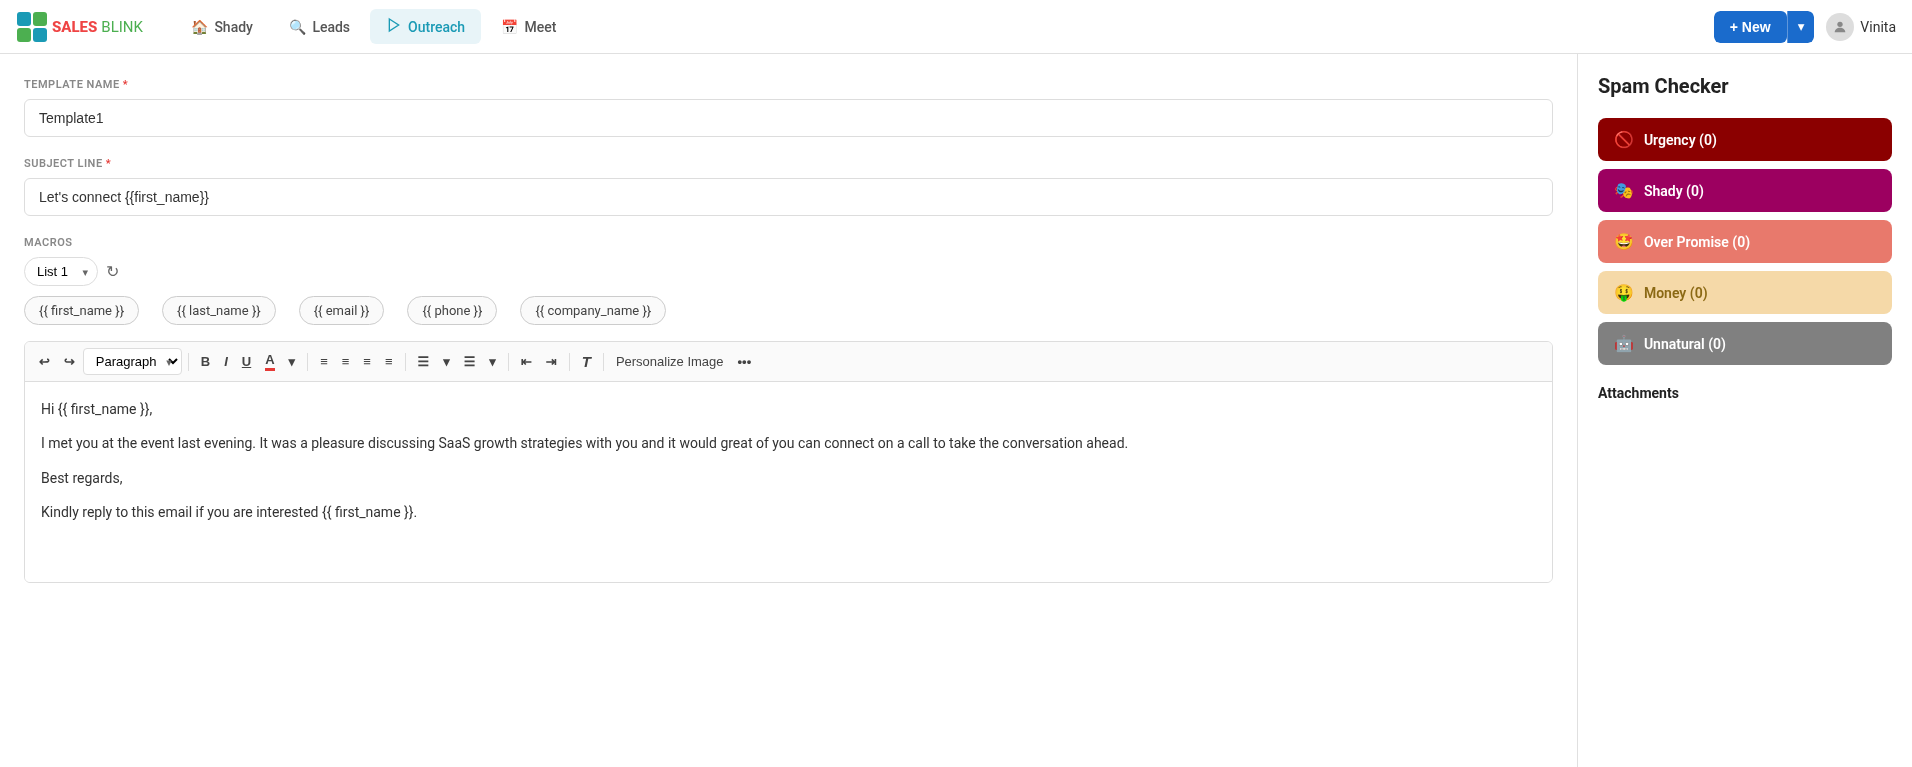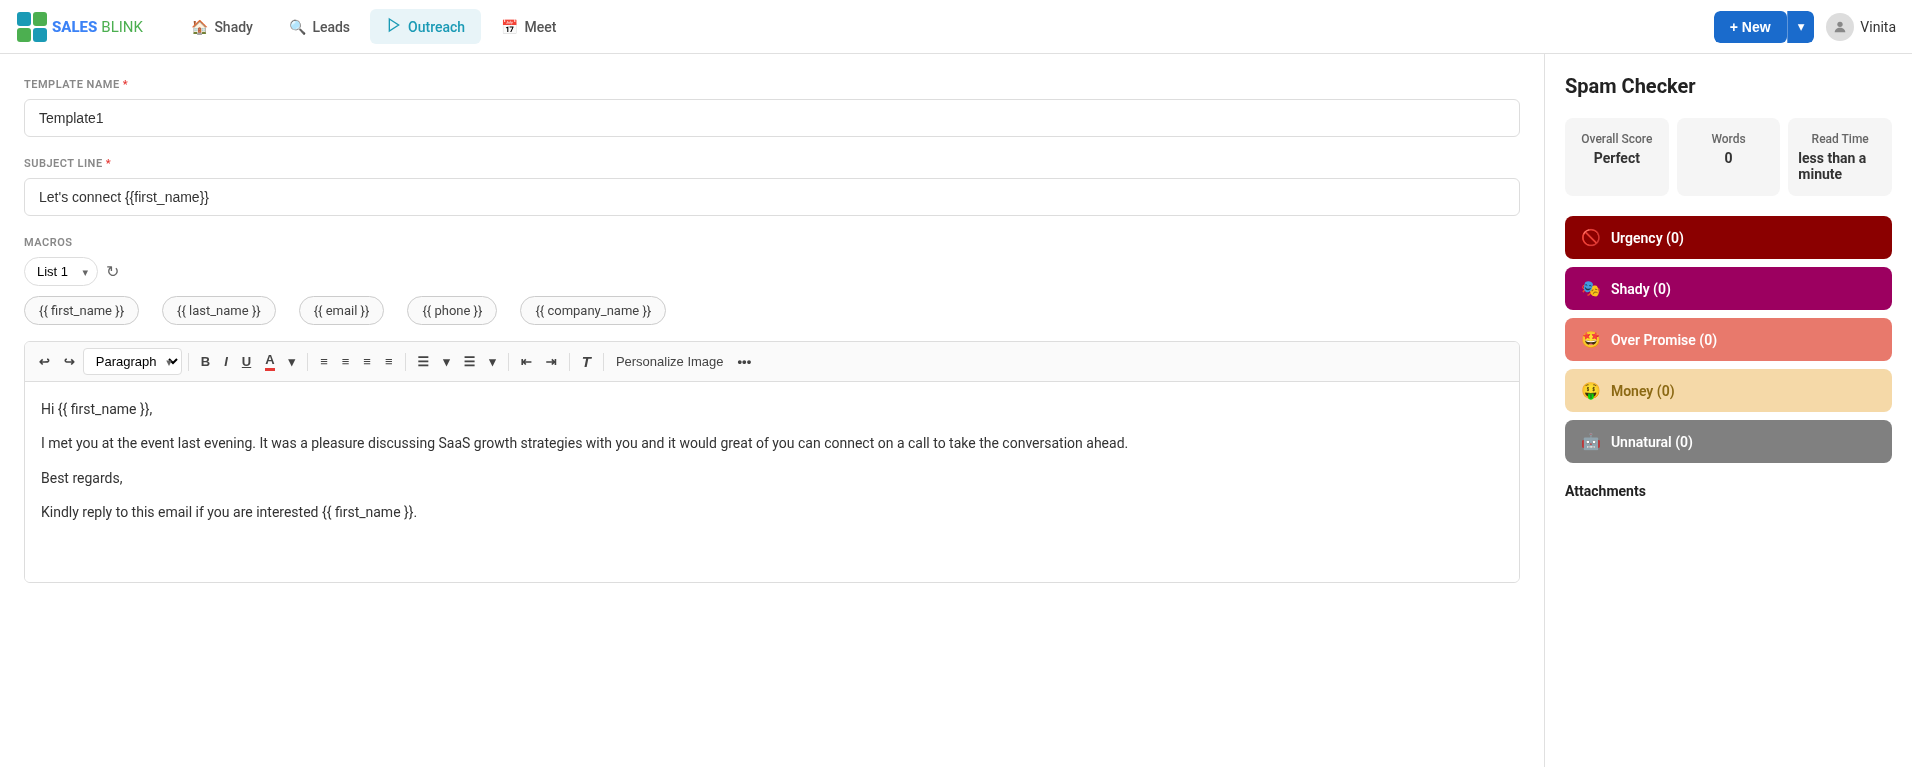--- a/index.html
+++ b/index.html
@@ -81,21 +81,21 @@
     }
     .toolbar-select {
       border: 1px solid #ddd; border-radius: 4px; padding: 4px 8px;
       font-size: 13px; background: #fff; cursor: pointer;
     }
     .toolbar-sep { width: 1px; height: 18px; background: #ddd; margin: 0 4px; }
     .editor-body { padding: 16px; min-height: 200px; font-size: 14px; line-height: 1.6; color: #333; background: #fff; }
     .editor-body p { margin-bottom: 12px; }
 
     
-    .right-panel { width: 368px; border-left: 1px solid #e0e0e0; overflow-y: auto; padding: 20px; background: #fff; }
+    .right-panel { width: 335px; border-left: 1px solid #e0e0e0; overflow-y: auto; padding: 20px; background: #fff; }
     .spam-title { font-size: 20px; font-weight: 700; color: #222; margin-bottom: 20px; }
 
     
     .score-cards { display: flex; gap: 8px; margin-bottom: 20px; }
     .score-card {
       flex: 1; background: #f5f5f5; border-radius: 8px; padding: 14px 10px;
       display: flex; flex-direction: column; align-items: center; gap: 4px;
     }
     .score-card-label { font-size: 12px; color: #666; font-weight: 500; }
     .score-card-value { font-size: 14px; font-weight: 700; color: #333; }
@@ -124,21 +124,21 @@
 <body>
 
 <nav class="navbar">
   <div class="nav-logo">
     <svg class="logo-icon" viewBox="0 0 32 32">
       <rect width="14" height="14" x="1" y="1" rx="3" fill="#1a9ab5"></rect>
       <rect width="14" height="14" x="17" y="1" rx="3" fill="#4caf50"></rect>
       <rect width="14" height="14" x="1" y="17" rx="3" fill="#4caf50"></rect>
       <rect width="14" height="14" x="17" y="17" rx="3" fill="#1a9ab5"></rect>
     </svg>
-    <span style="font-size:15px;font-weight:800;color:#3b82f6;">SALES</span>
+    <span style="font-size:15px;font-weight:800;color:#ef4444;">SALES</span>
       <span style="font-size:15px;font-weight:400;color:#4caf50;">BLINK</span>
   </div>
 
   <div class="nav-items">
     <a class="nav-item">
       <span>🏠</span>
       <span>Shady</span>
     </a>
     <a class="nav-item">
       <span>🔍</span>
@@ -254,34 +254,20 @@
         <p>Best regards,</p>
         <p>Kindly reply to this email if you are interested {{ first_name }}.</p>
       </div>
     </div>
 
   </div>
 
   <div class="right-panel">
     <div class="spam-title">Spam Checker</div>
 
-    <div class="score-cards">
-      <div class="score-card">
-        <span class="score-card-label">Overall Score</span>
-        <span class="score-card-value">Perfect</span>
-      </div>
-      <div class="score-card">
-        <span class="score-card-label">Words</span>
-        <span class="score-card-value">0</span>
-      </div>
-      <div class="score-card">
-        <span class="score-card-label">Read Time</span>
-        <span class="score-card-value">less than a minute</span>
-      </div>
-    </div>
 
     <div class="spam-bars">
       <div class="spam-bar urgency">
         <span class="spam-bar-icon">🚫</span>
         <span>Urgency (0)</span>
       </div>
       <div class="spam-bar shady">
         <span class="spam-bar-icon">🎭</span>
         <span>Shady (0)</span>
       </div>

